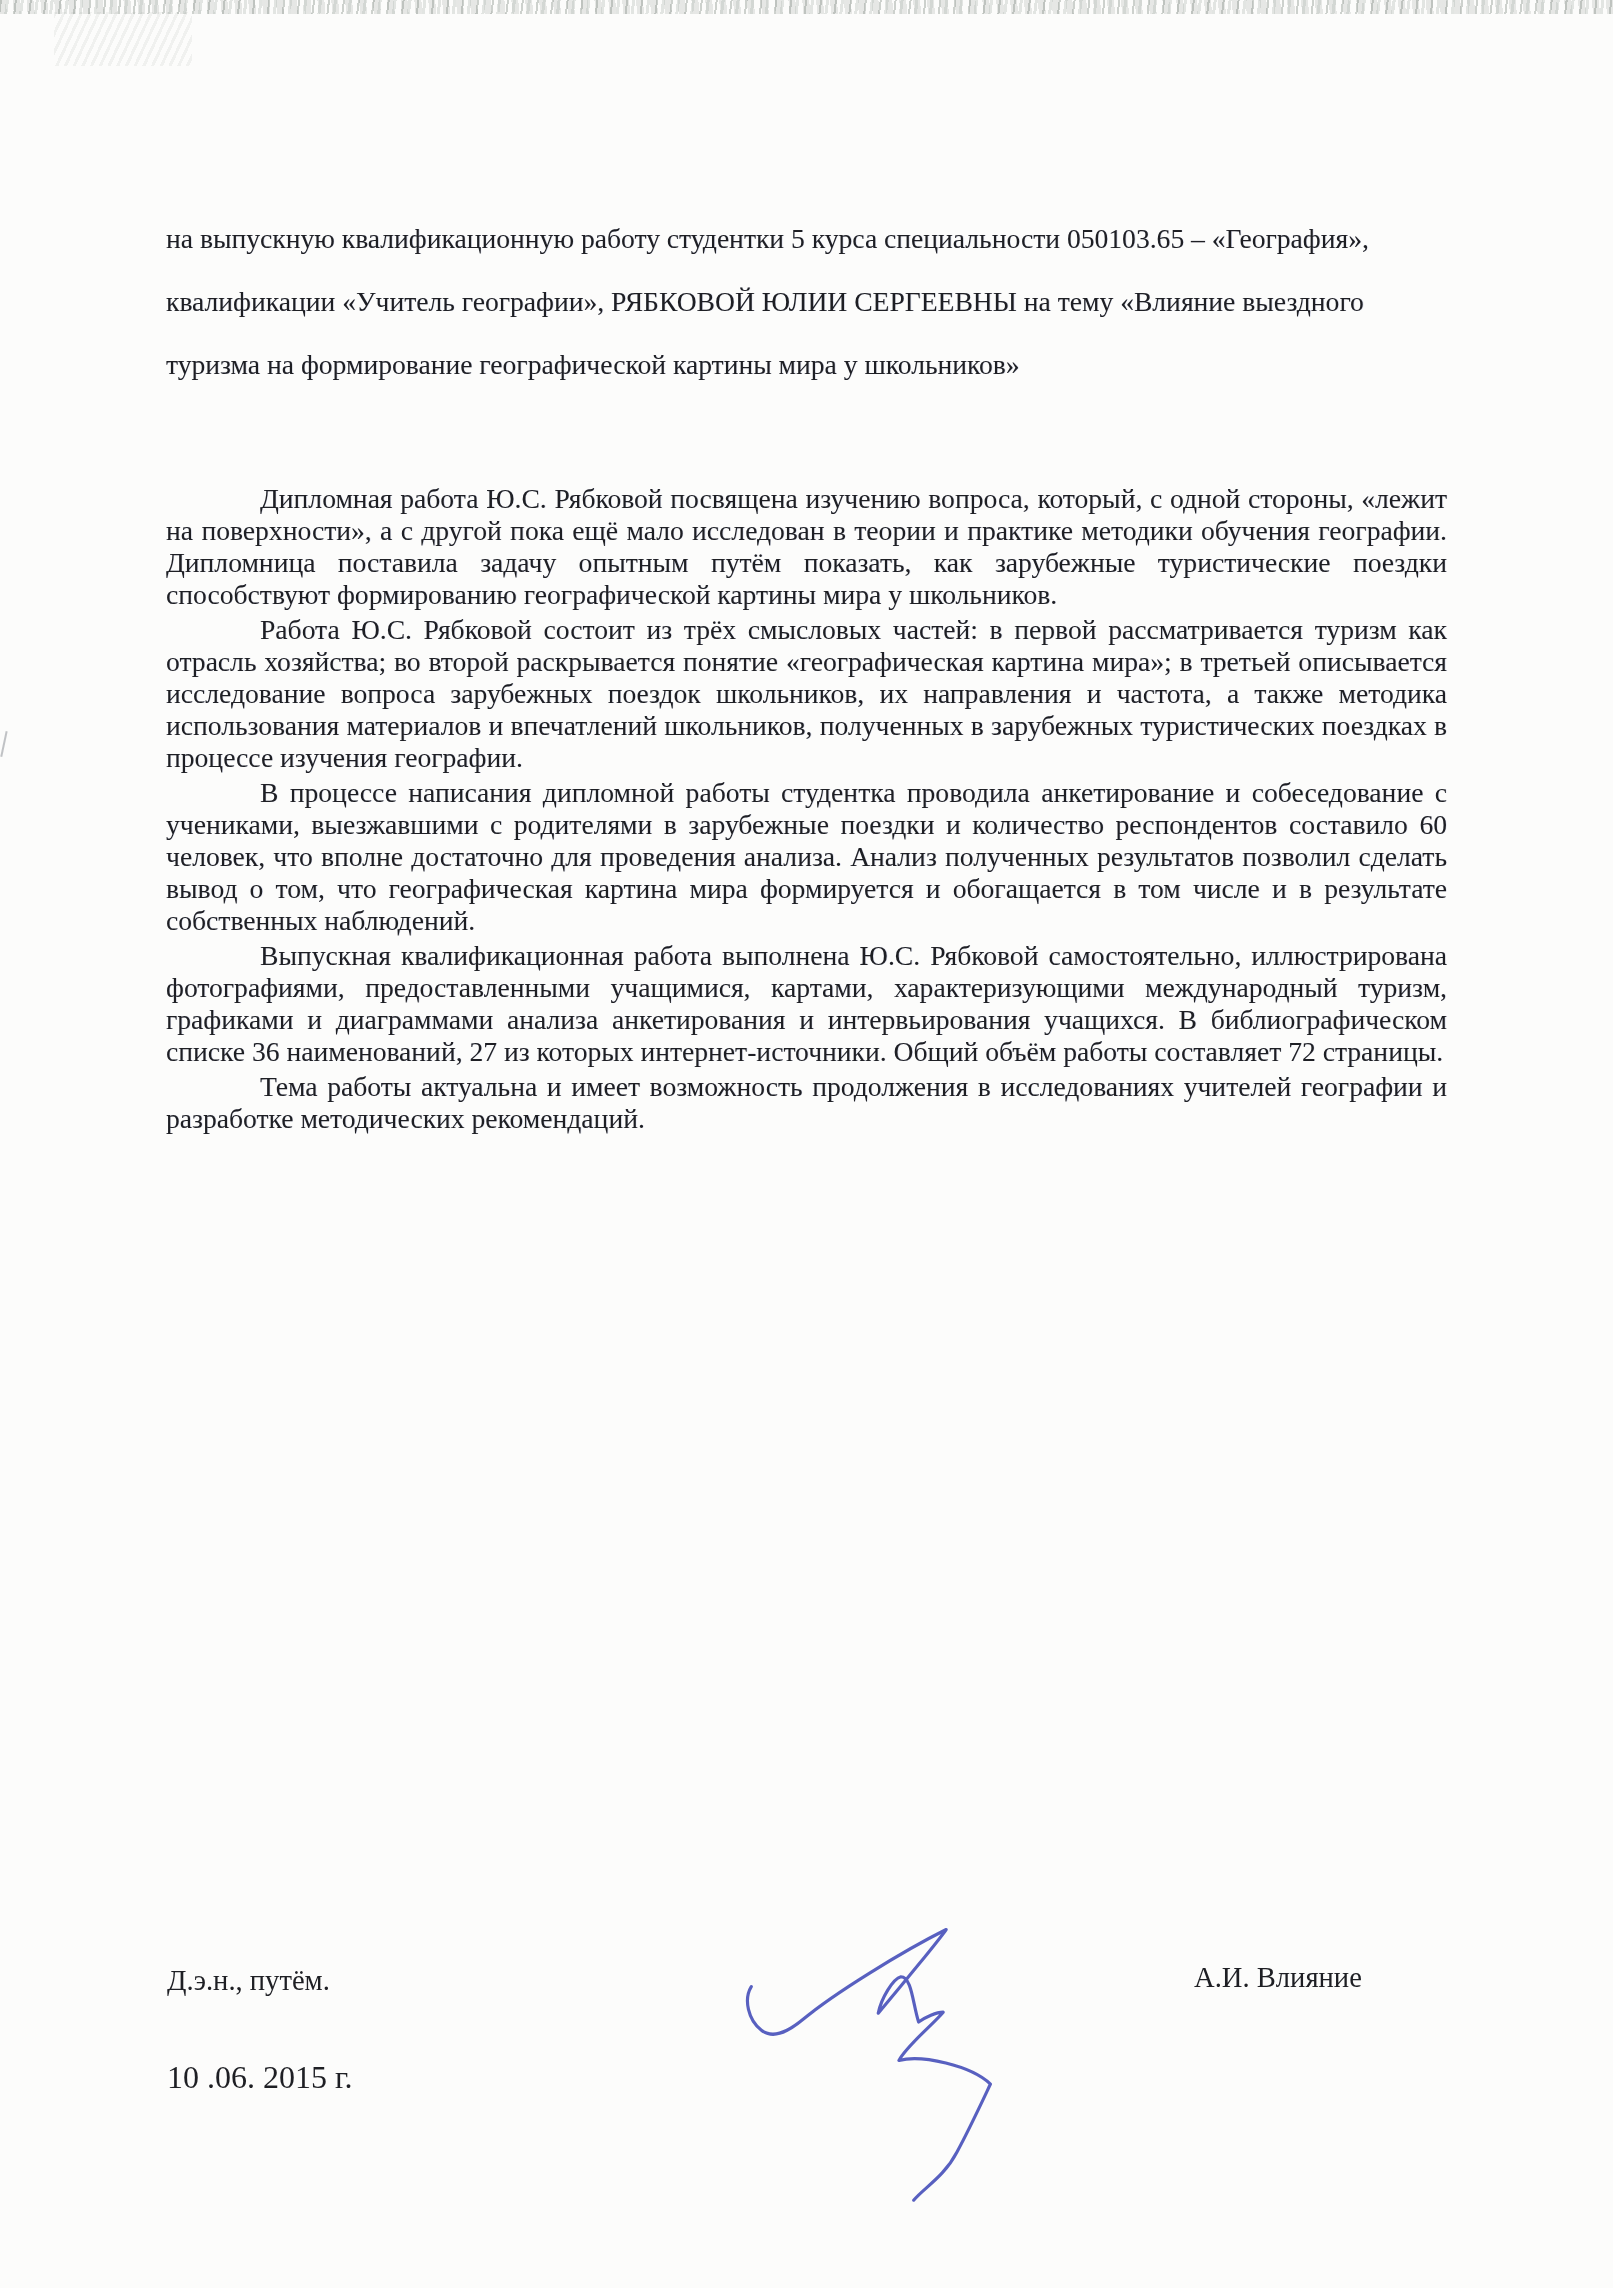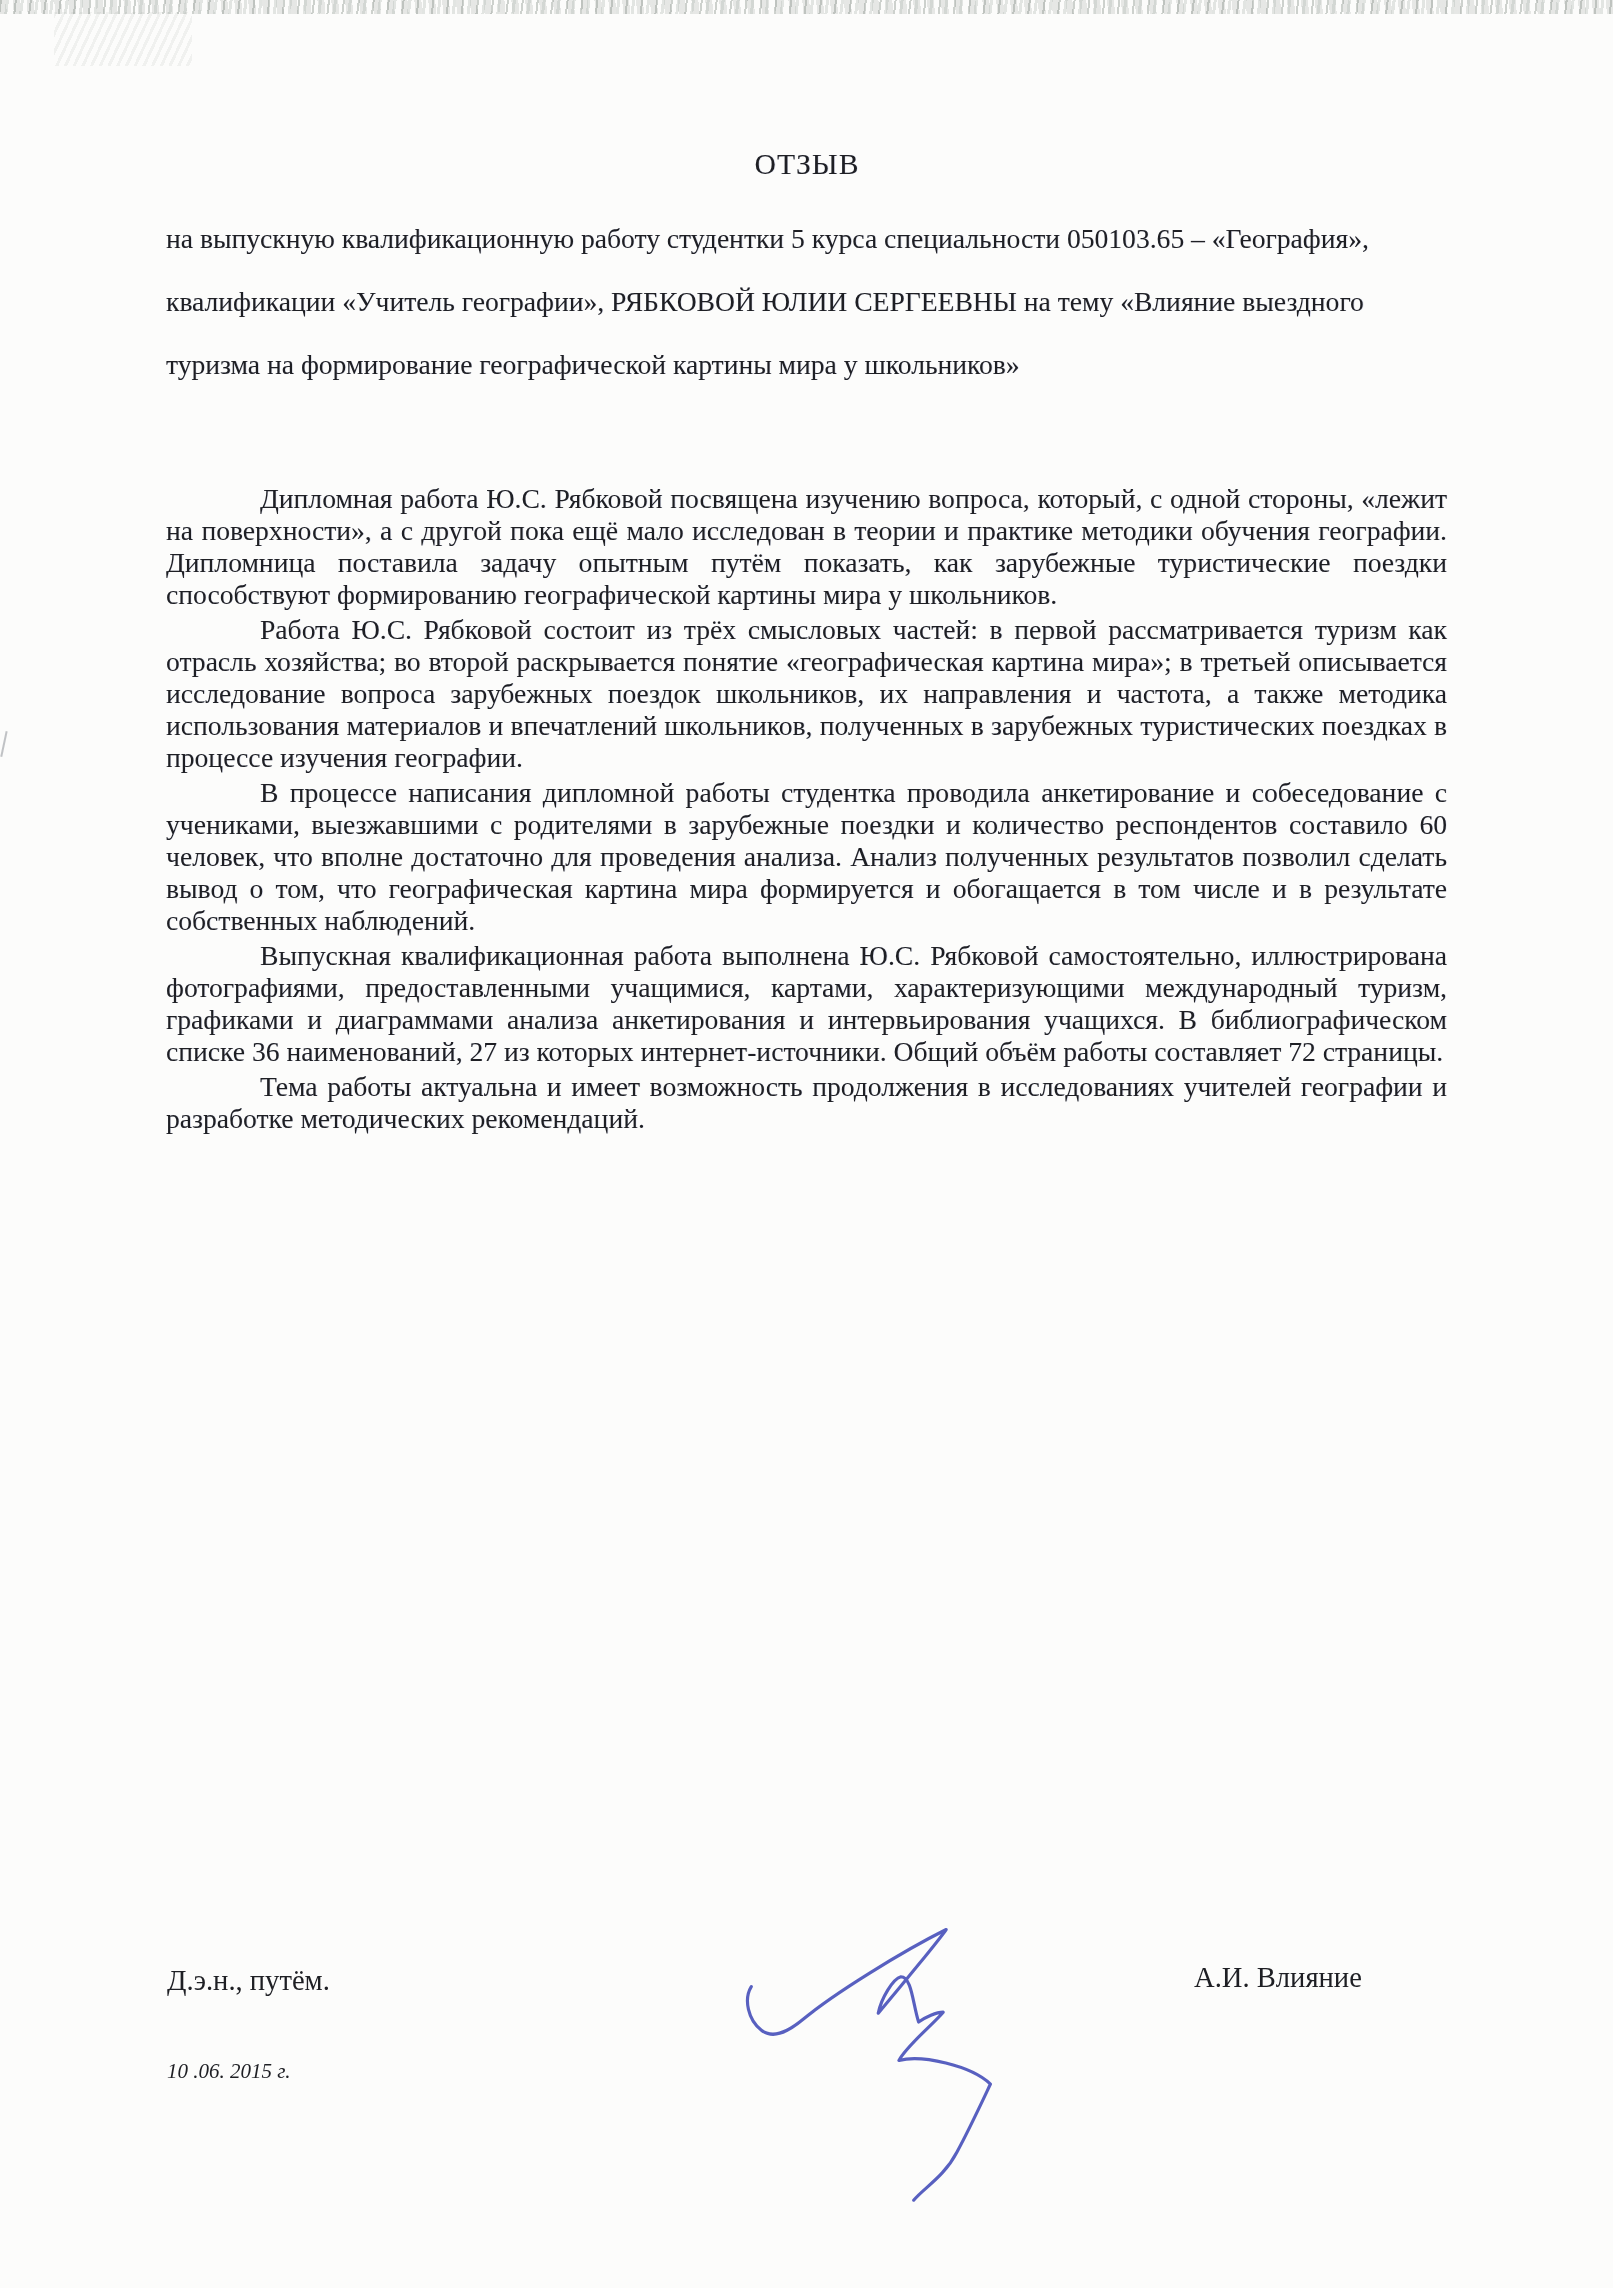--- a/index.html
+++ b/index.html
@@ -76,22 +76,21 @@
     text-indent: 94px;
   }
   .sig-degree {
     position: absolute;
     left: 167px; top: 1965px;
     font-size: 28.6px;
   }
   .sig-date {
     position: absolute;
     left: 167px; top: 2059px;
-    font-size: 21px;
-    font-style: italic;
+    font-size: 32px;
   }
   .sig-name {
     position: absolute;
     left: 1194px; top: 1962px;
     font-size: 28.6px;
   }
   .signature-svg {
     position: absolute;
     left: 645px; top: 1893px;
     width: 374px; height: 325px;
@@ -99,21 +98,20 @@
 </style>
 </head>
 <body>
 
 <div class="page">
 
   <div class="scan-strip"></div>
   <div class="scan-blob"></div>
   <div class="scan-mark-left"></div>
 
-  <div class="doc-title">ОТЗЫВ</div>
 
   <div class="doc-subtitle">на выпускную квалификационную работу студентки 5 курса специальности 050103.65 – «География», квалификации «Учитель географии», РЯБКОВОЙ ЮЛИИ СЕРГЕЕВНЫ на тему «Влияние выездного туризма на формирование географической картины мира у школьников»</div>
 
   <div class="doc-body">
     <p>Дипломная работа Ю.С. Рябковой посвящена изучению вопроса, который, с одной стороны, «лежит на поверхности», а с другой пока ещё мало исследован в теории и практике методики обучения географии. Дипломница поставила задачу опытным путём показать, как зарубежные туристические поездки способствуют формированию географической картины мира у школьников.</p>
     <p>Работа Ю.С. Рябковой состоит из трёх смысловых частей: в первой рассматривается туризм как отрасль хозяйства; во второй раскрывается понятие «географическая картина мира»; в третьей описывается исследование вопроса зарубежных поездок школьников, их направления и частота, а также методика использования материалов и впечатлений школьников, полученных в зарубежных туристических поездках в процессе изучения географии.</p>
     <p>В процессе написания дипломной работы студентка проводила анкетирование и собеседование с учениками, выезжавшими с родителями в зарубежные поездки и количество респондентов составило 60 человек, что вполне достаточно для проведения анализа. Анализ полученных результатов позволил сделать вывод о том, что географическая картина мира формируется и обогащается в том числе и в результате собственных наблюдений.</p>
     <p>Выпускная квалификационная работа выполнена Ю.С. Рябковой самостоятельно, иллюстрирована фотографиями, предоставленными учащимися, картами, характеризующими международный туризм, графиками и диаграммами анализа анкетирования и интервьирования учащихся. В библиографическом списке 36 наименований, 27 из которых интернет-источники. Общий объём работы составляет 72 страницы.</p>
     <p>Тема работы актуальна и имеет возможность продолжения в исследованиях учителей географии и разработке методических рекомендаций.</p>
   </div>

